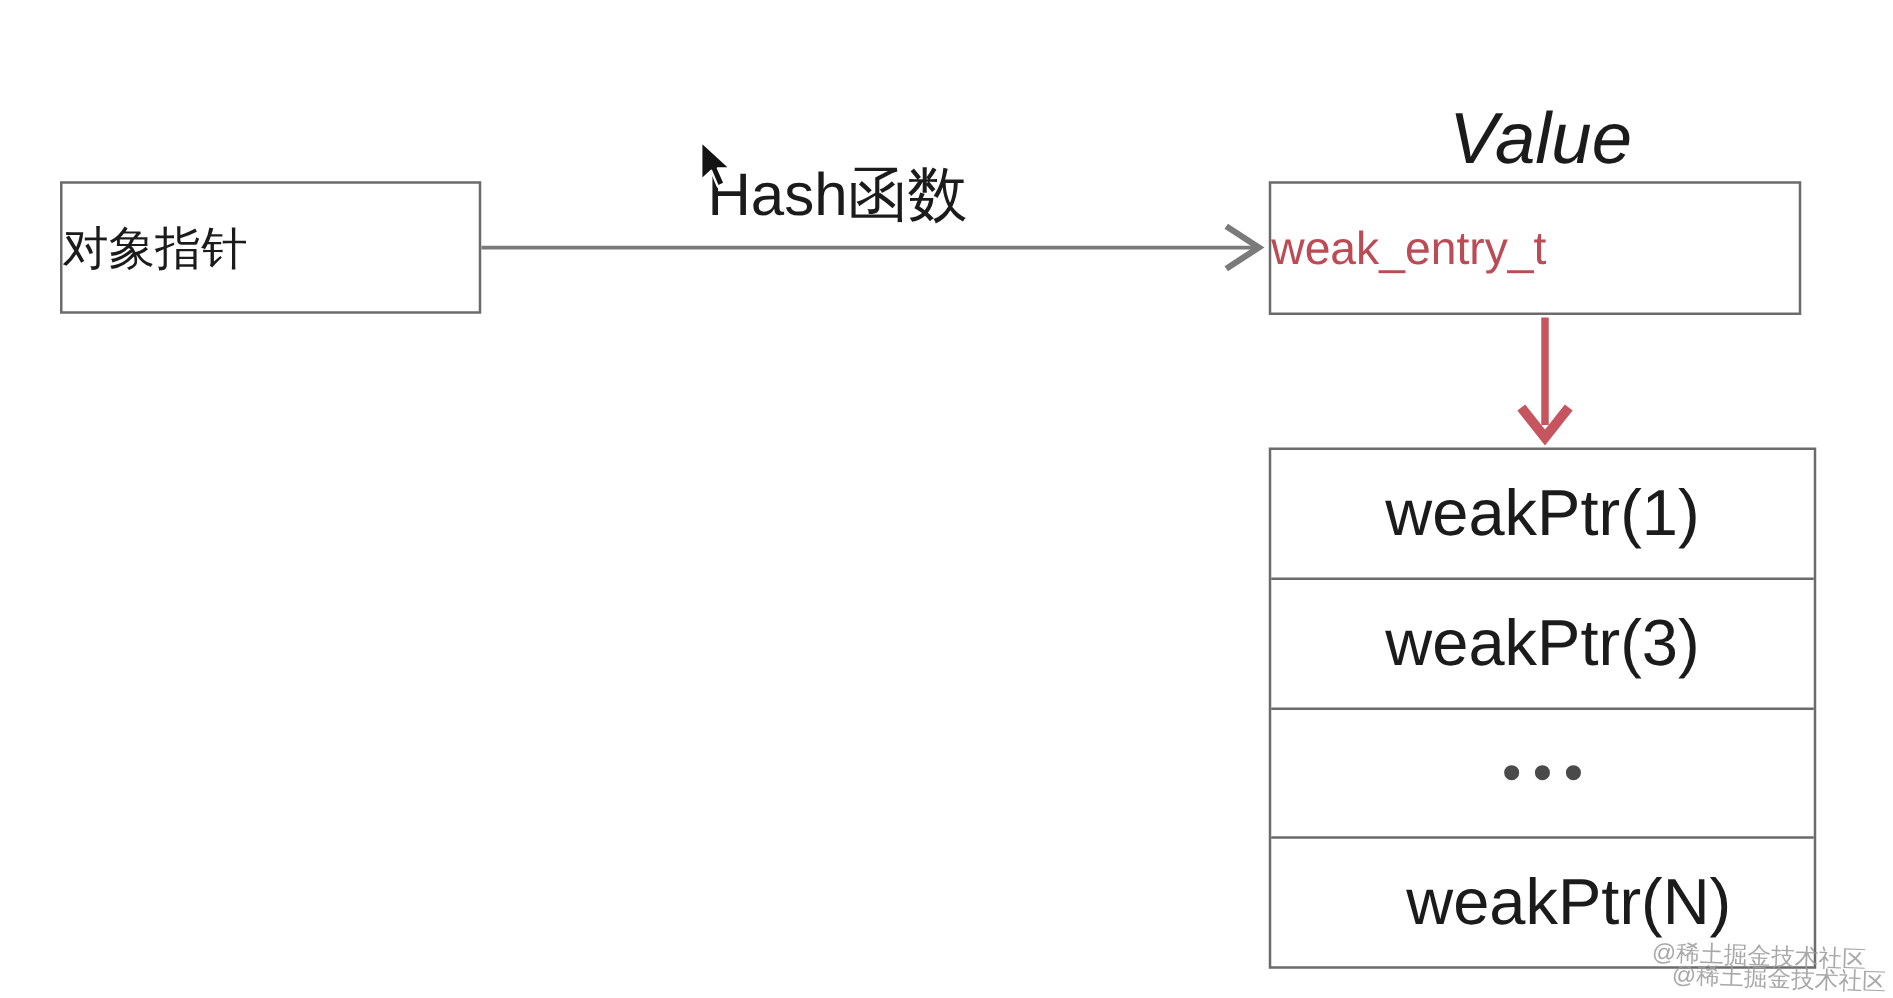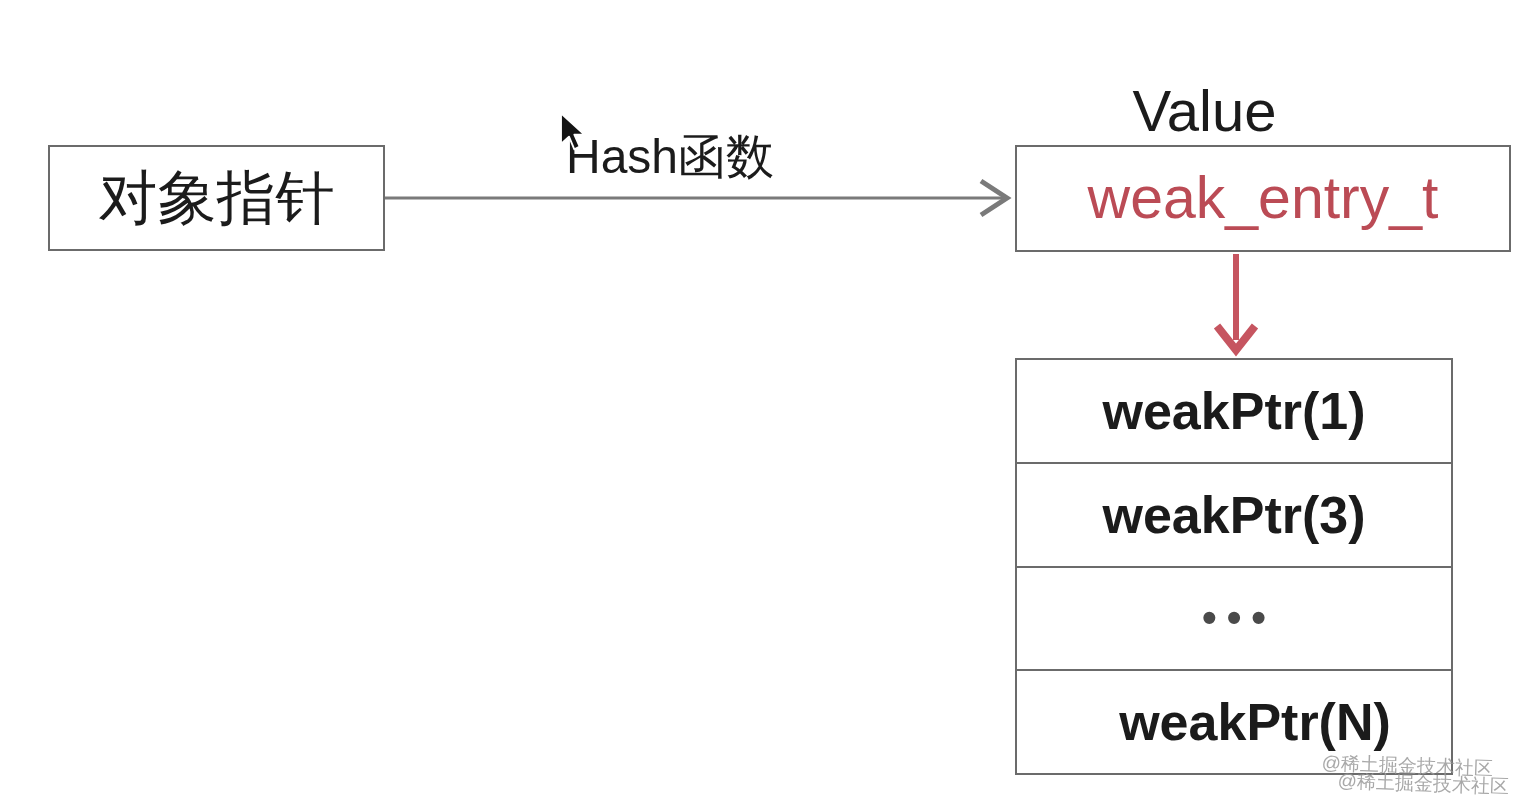--- a/index.html
+++ b/index.html
@@ -20,36 +20,36 @@
 
   
   .col-label {
     font-size: 58px;
     line-height: 1;
     text-align: center;
     color: var(--text_black, #1b1b1b);
     white-space: nowrap;
   }
   #key-label   { left: 48px;   top: 82px;  width: 337px; }
-  #value-label { left: 987px; top: 82px;  width: 435px; }
+  #value-label { left: 1015px; top: 82px;  width: 435px; font-style: italic; }
 
   
   .node-box {
     box-sizing: border-box;
     border: 2px solid var(--border_gray, #6b6b6b);
     background: #ffffff;
     display: flex;
     align-items: center;
-    justify-content: center;
-    font-size: 59px;
+    justify-content: flex-start;
+    font-size: 37px;
     line-height: 1;
     white-space: nowrap;
   }
   #key-box   { left: 48px;   top: 145px; width: 337px; height: 106px; }
-  #value-box { left: 1015px; top: 145px; width: 496px; height: 107px; }
+  #value-box { left: 1015px; top: 145px; width: 426px; height: 107px; }
   #value-box .node-text { color: var(--accent_red, #bb4b55); }
 
   
   #hash-label {
     left: 566px;
     top: 131px;
     font-size: 48px;
     line-height: 1.1;
     white-space: nowrap;
     color: var(--text_black, #1b1b1b);
@@ -80,21 +80,20 @@
   }
   .table-row {
     flex: 1 1 0;
     display: flex;
     align-items: center;
     justify-content: center;
     font-size: 52px;
     line-height: 1;
     border-bottom: 2px solid var(--border_gray, #6b6b6b);
     white-space: nowrap;
-    font-weight: bold;
   }
   .table-row:last-child { border-bottom: none; margin-left: 42px; }
   .table-row.dots {
     font-size: 42px;
     font-weight: bold;
     letter-spacing: 10px;
     color: var(--dots_gray, #4a4a4a);
     padding-left: 10px; 
   }
 

